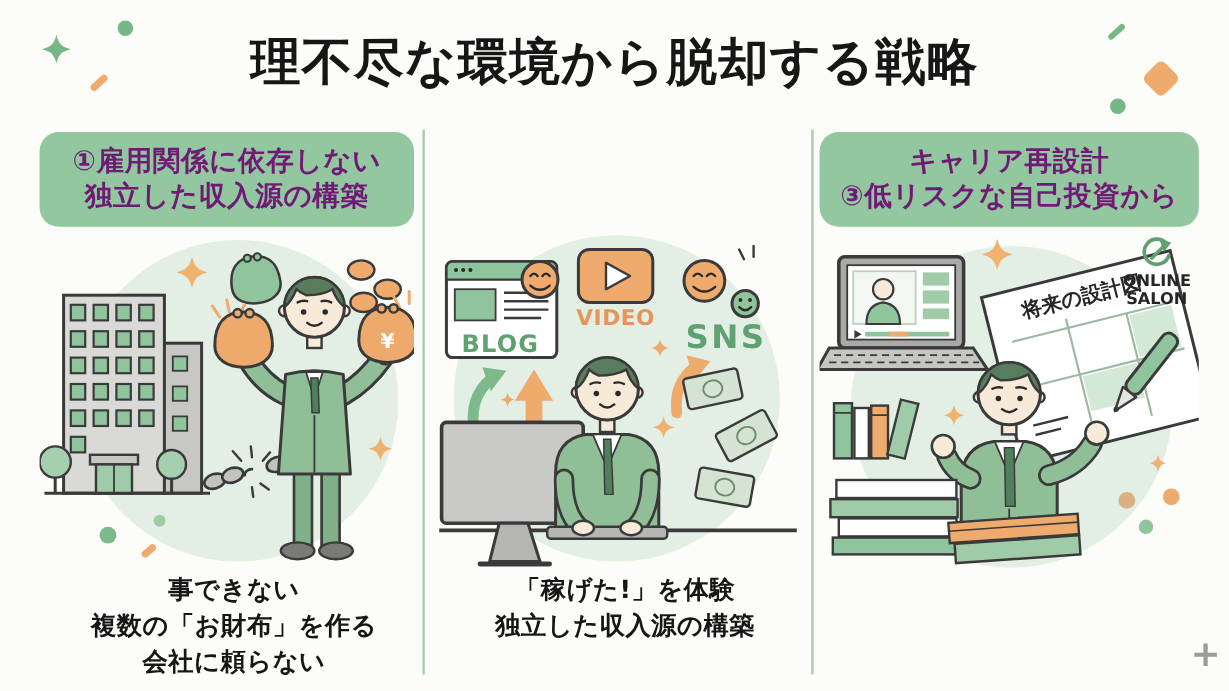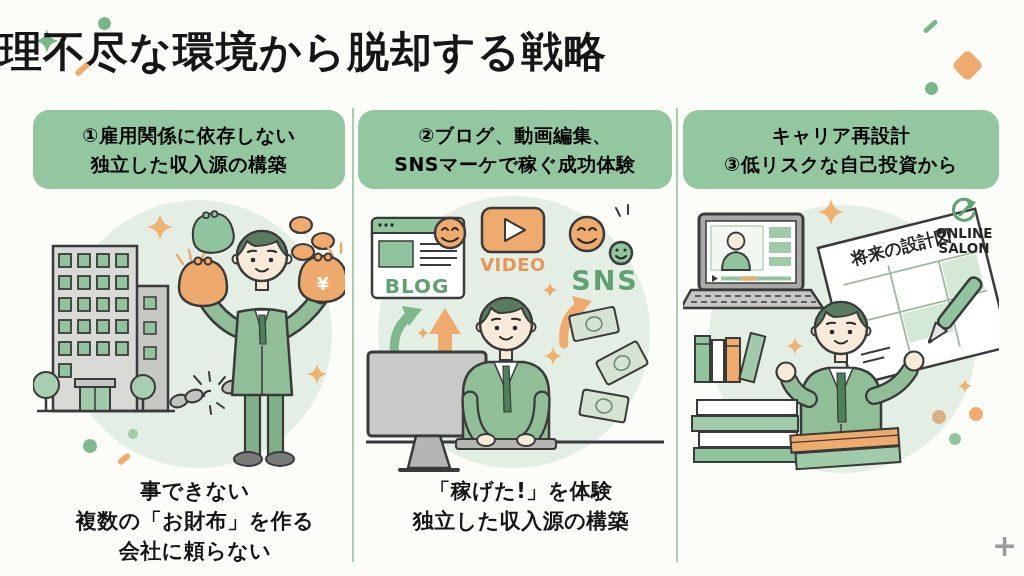--- a/index.html
+++ b/index.html
@@ -1,26 +1,26 @@
 <!DOCTYPE html>
 <html><head>
 <meta charset="utf-8">
 <style>
   * { margin:0; padding:0; box-sizing:border-box; }
   html,body { width:1024px; height:576px; }
   body { font-family:"DejaVu Sans","Liberation Sans",sans-serif; background:#fcfcf9; position:relative; overflow:hidden; }
   .page { position:absolute; inset:0; background:#fcfcf9; }
-  .title { position:absolute; top:24px; left:0; width:1024px; text-align:left;
+  .title { position:absolute; top:24px; left:0; width:1024px; text-align:center;
            font-size:42px; font-weight:900; color:#161616; letter-spacing:1px; }
   .sep { position:absolute; top:108px; width:2px; height:454px; background:#a7ceae; }
   .sep1 { left:352px; } .sep2 { left:676px; }
   .col { position:absolute; top:110px; width:312px; height:460px; }
   .col1 { left:33px; } .col2 { left:358px; width:314px; } .col3 { left:683px; width:316px; }
   .hdr { position:absolute; top:0; left:0; right:0; height:79px; background:#92c7a0; border-radius:16px;
-         color:#000000; font-weight:800; font-size:19px; line-height:29px; text-align:center;
+         color:#701a75; font-weight:800; font-size:23px; line-height:29px; text-align:center;
          display:flex; flex-direction:column; justify-content:center; letter-spacing:0.5px; }
   .illus { position:absolute; top:84px; left:0; }
   .cap { position:absolute; top:366px; left:12px; right:0; text-align:center;
          font-size:21px; font-weight:800; color:#161616; line-height:30px; letter-spacing:0.5px; }
   .deco { position:absolute; }
   .dot { border-radius:50%; }
   .dash { border-radius:4px; }
   .diamond { border-radius:5px; transform:rotate(45deg); }
   .plus { color:#9b9b99; font-size:30px; font-weight:700; line-height:30px; }
   svg text { font-family:"DejaVu Sans","Liberation Sans",sans-serif; }
@@ -178,24 +178,20 @@
     </svg>
 
     <div class="cap">
       <div>事できない</div>
       <div>複数の「お財布」を作る</div>
       <div>会社に頼らない</div>
     </div>
   </div>
 
   <div class="col col2">
-    <div class="hdr">
-      <span>②ブログ、動画編集、</span>
-      <span>SNSマーケで稼ぐ成功体験</span>
-    </div>
 
     <svg class="illus" width="314" height="282" viewBox="0 0 314 282">
       <circle cx="156" cy="138" r="136" fill="#e3efe4"></circle>
 
       <g>
         <rect x="14" y="24" width="92" height="80" rx="5" fill="#ffffff" stroke="#3a3a3a" stroke-width="2.5"></rect>
         <path d="M19,24 h82 a5,5 0 0 1 5,5 v10 h-92 v-10 a5,5 0 0 1 5,-5 Z" fill="#8fc49c" stroke="#3a3a3a" stroke-width="2"></path>
         <circle cx="22" cy="31" r="1.7" fill="#2a2a2a"></circle>
           <circle cx="28" cy="31" r="1.7" fill="#2a2a2a"></circle>
           <circle cx="34" cy="31" r="1.7" fill="#2a2a2a"></circle>

